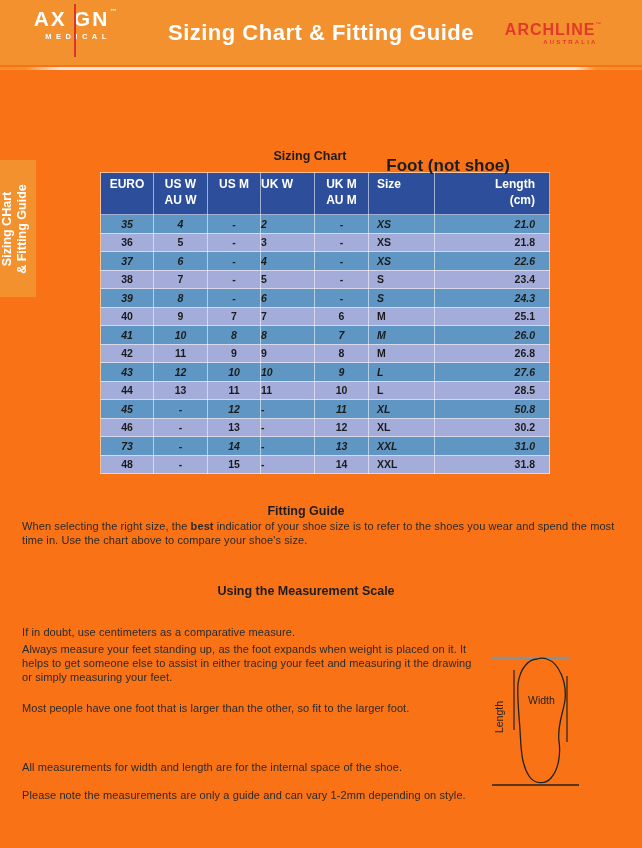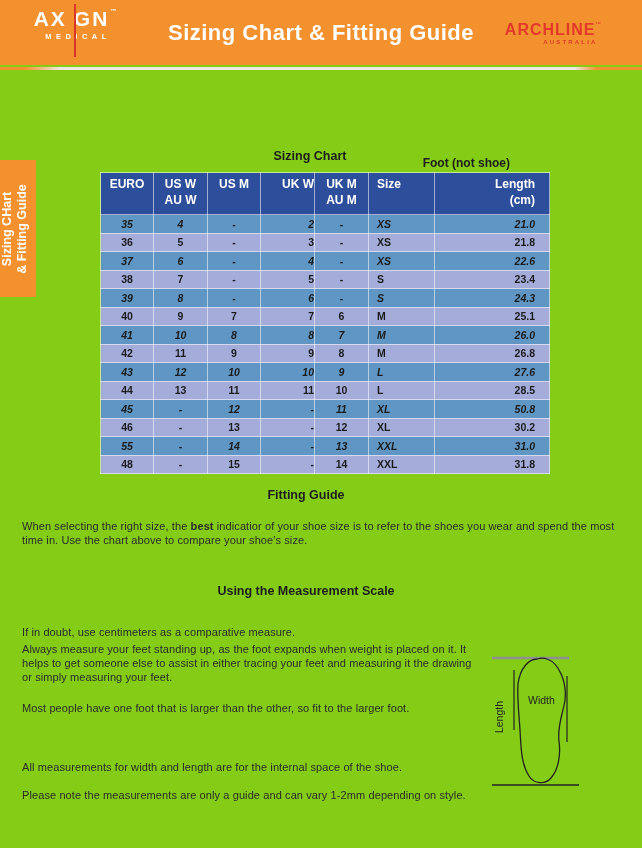--- a/index.html
+++ b/index.html
@@ -1,16 +1,16 @@
 <!DOCTYPE html>
 <html><head>
 <meta charset="utf-8">
 <style>
   html,body{margin:0;padding:0;background:#fff;}
-  .page{position:relative;width:642px;height:848px;background:#84cc16;overflow:hidden;
+  .page{position:relative;width:642px;height:848px;background:#f97316;overflow:hidden;
         font-family:"Liberation Sans",sans-serif;color:#2a2a2a;}
 
   
   .header{position:absolute;left:0;top:0;width:642px;height:65px;background:#F3912E;}
   .axign{position:absolute;left:28px;top:8px;width:96px;text-align:center;color:#fff;}
   .axign-word{font-size:21px;font-weight:bold;letter-spacing:2px;line-height:1;display:flex;justify-content:center;align-items:flex-start;}
   .axign-word .i-slot{display:inline-block;width:7px;}
   .axign-word sup{font-size:6px;vertical-align:top;line-height:1;margin-left:1px;}
   .axign-sub{font-size:7.5px;font-weight:bold;letter-spacing:4.5px;margin-top:3px;padding-left:4px;}
   .axign-bar{position:absolute;left:46px;top:-4px;width:2px;height:53px;background:#D8362A;}
@@ -25,32 +25,32 @@
 
   
   .side-tab{position:absolute;left:0;top:160px;width:36px;height:137px;background:#F3912E;}
   .side-tab-text{position:absolute;left:50%;top:50%;width:137px;height:36px;
     transform:translate(-50%,-50%) rotate(-90deg);
     color:#fff;font-size:12.5px;font-weight:bold;text-align:center;line-height:1.2;}
 
   
   .table-area{position:absolute;left:100px;top:149px;width:420px;}
   .chart-title{text-align:center;font-size:12.5px;font-weight:bold;color:#1d1d1d;}
-  .foot-note{position:absolute;right:10px;top:7px;font-size:12px;font-weight:bold;color:#1d1d1d;}
+  .foot-note{position:absolute;right:10px;top:7px;font-size:17px;font-weight:bold;color:#1d1d1d;}
   table.sizes{border-collapse:collapse;margin-top:9px;width:420px;table-layout:fixed;}
   table.sizes th,table.sizes td{border:1px solid rgba(255,255,255,0.55);padding:0;}
   table.sizes thead tr{background:#2D4E9B;}
   table.sizes th{height:37px;vertical-align:top;color:#fff;font-size:12px;font-weight:bold;padding-top:4px;line-height:1.3;}
   table.sizes td{height:17.5px;font-size:10.5px;font-weight:bold;color:#1b1b1b;}
   tr.row-dark{background:#6096C3;font-style:italic;}
   tr.row-light{background:#A4ACDA;}
   .col0{width:52px;text-align:center;}
   .col1{width:53px;text-align:center;}
   .col2{width:52px;text-align:center;}
-  .col3{width:53px;text-align:right;}
+  .col3{width:53px;text-align:left;}
   .col4{width:53px;text-align:center;}
   .col5{width:57px;text-align:left;padding-left:8px !important;}
   .col6{width:100px;text-align:right;padding-right:14px !important;}
 
   
   .h-center{position:absolute;left:0;width:612px;text-align:center;
             font-size:12.5px;font-weight:bold;color:#1d1d1d;}
   .para{position:absolute;left:22px;font-size:11px;line-height:14px;color:#2a2a2a;letter-spacing:0.1px;}
   .para b{font-weight:bold;}
 
@@ -223,42 +223,42 @@
           <tr class="row-light">
             <td class="col0">46</td>
             <td class="col1">-</td>
             <td class="col2">13</td>
             <td class="col3">-</td>
             <td class="col4">12</td>
             <td class="col5">XL</td>
             <td class="col6">30.2</td>
           </tr>
           <tr class="row-dark">
-            <td class="col0">55</td>
+            <td class="col0">73</td>
             <td class="col1">-</td>
             <td class="col2">14</td>
             <td class="col3">-</td>
             <td class="col4">13</td>
             <td class="col5">XXL</td>
             <td class="col6">31.0</td>
           </tr>
           <tr class="row-light">
             <td class="col0">48</td>
             <td class="col1">-</td>
             <td class="col2">15</td>
             <td class="col3">-</td>
             <td class="col4">14</td>
             <td class="col5">XXL</td>
             <td class="col6">31.8</td>
           </tr>
         </tbody>
     </table>
   </div>
 
-  <div class="h-center" style="top:488px;">Fitting Guide</div>
+  <div class="h-center" style="top:504px;">Fitting Guide</div>
   <div class="para" style="top:519px;width:600px;">
     <span>When selecting the right size, the </span><b>best</b><span> indicatior of your shoe size is to refer to the shoes you wear and spend the most time in. Use the chart above to compare your shoe's size.</span>
   </div>
 
   <div class="h-center" style="top:584px;">Using the Measurement Scale</div>
   <div class="para" style="top:615px;width:600px;margin-top:10px;">If in doubt, use centimeters as a comparative measure.</div>
   <div class="para" style="top:642px;width:458px;">Always measure your feet standing up, as the foot expands when weight is placed on it. It helps to get someone else to assist in either tracing your feet and measuring it the drawing or simply measuring your feet.</div>
   <div class="para" style="top:701px;width:600px;">Most people have one foot that is larger than the other, so fit to the larger foot.</div>
   <div class="para" style="top:760px;width:600px;">All measurements for width and length are for the internal space of the shoe.</div>
   <div class="para" style="top:788px;width:560px;">Please note the measurements are only a guide and can vary 1-2mm depending on style.</div>

